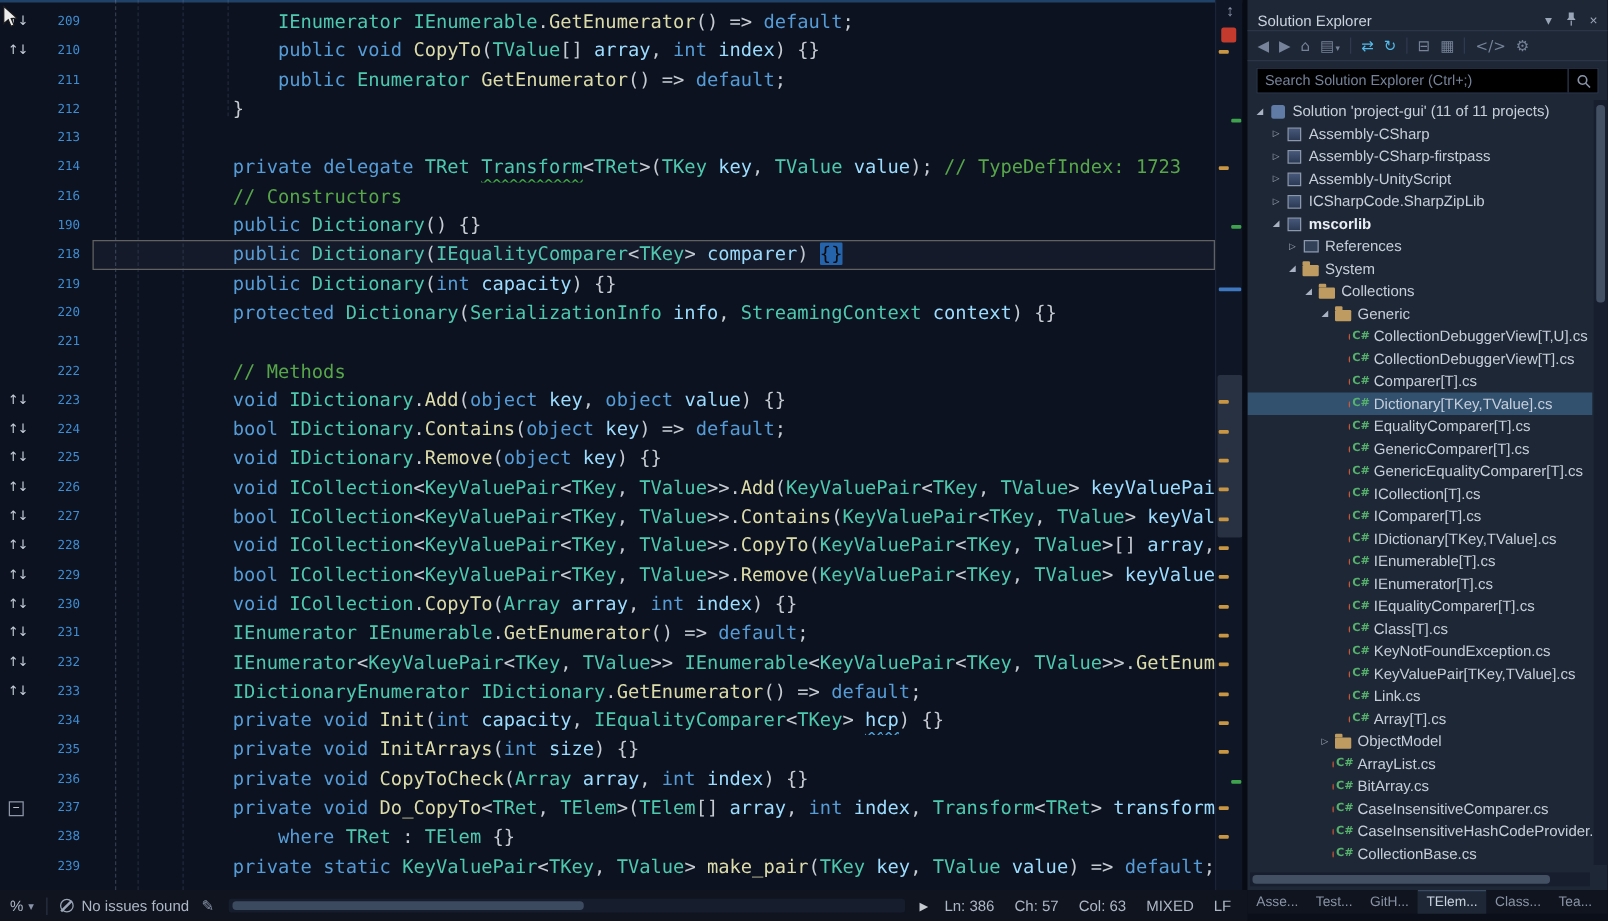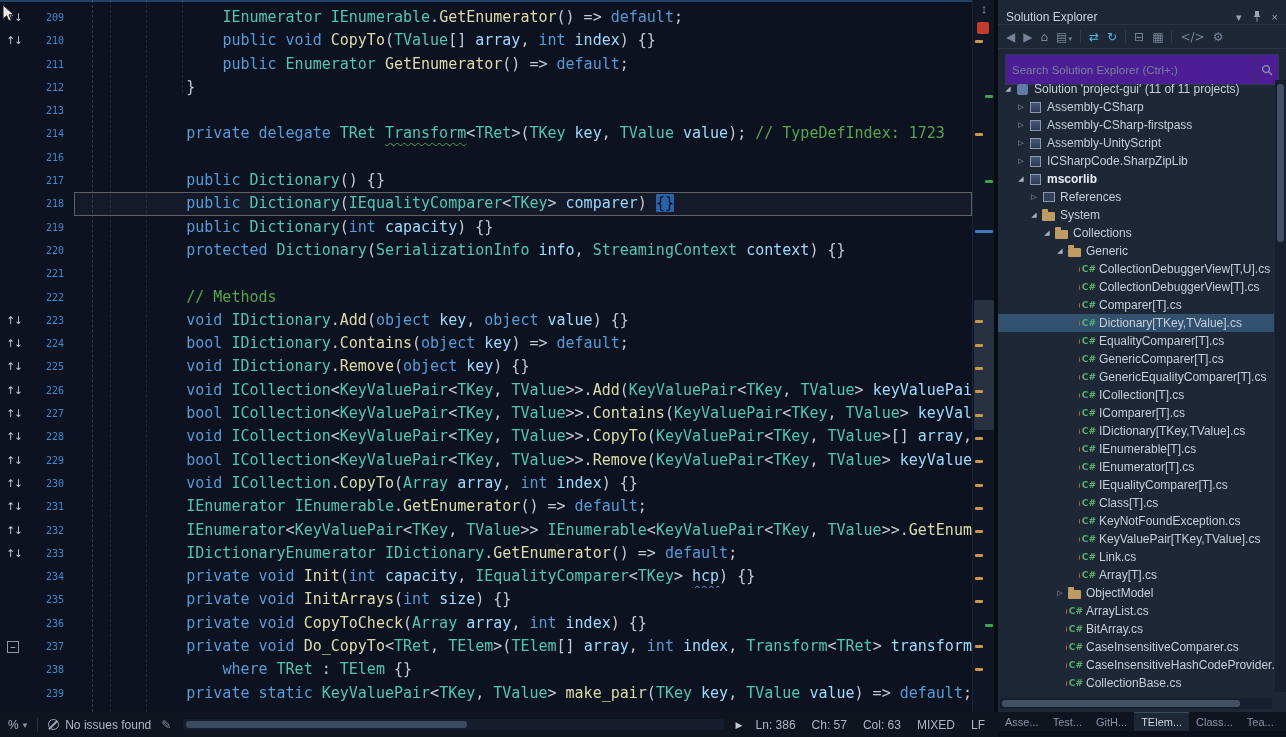--- a/index.html
+++ b/index.html
@@ -32,21 +32,21 @@
   .splitter{position:absolute;left:994px;top:0;width:4px;height:712px;background:#070B14}
   
   .panel{position:absolute;left:998px;top:0;width:288px;height:712px;background:#1E2735}
   .panel-title{height:24px;display:flex;align-items:flex-end;padding:3px 8px 0;color:#C9D1DE;font-size:12px}
   .pt-icons{margin-left:auto;display:flex;gap:10px;align-items:center;color:#9AA6B8;font-size:11px}
   .panel-toolbar{height:25px;display:flex;align-items:center;gap:8px;padding:0 8px;border-top:1px solid #2B3547;border-bottom:1px solid #2B3547}
   .ptb{color:#76839A;font-size:12px;font-family:"DejaVu Sans",sans-serif;line-height:1}
   .ptb.accent{color:#53B9E8}
   .ptb .mini{font-size:7px;margin-left:1px}
   .ptb-sep{width:1px;height:13px;background:#2F3A50}
-  .panel-search{margin:5px 7px 4px;height:31px;border:1px solid #2E3A52;background:#4c1d95;display:flex;align-items:center}
+  .panel-search{margin:5px 7px 4px;height:21px;border:1px solid #2E3A52;background:#000000;display:flex;align-items:center}
   .panel-search input{flex:1;min-width:0;background:transparent;border:0;outline:0;color:#C9D1DE;font-size:11.5px;padding:0 6px;font-family:"Liberation Sans",sans-serif}
   .panel-search input::placeholder{color:#76839A}
   .searchbtn{width:24px;align-self:stretch;border-left:1px solid #2E3A52;display:flex;align-items:center;justify-content:center}
   .tree{position:absolute;left:0;top:80px;width:276px;height:614px;overflow:hidden;font-size:12px}
   .trow{height:18px;display:flex;align-items:center;color:#C6CEDA;white-space:nowrap;overflow:hidden}
   .trow.sel{background:#31516F}
   .trow.bold .tlabel{font-weight:bold;color:#E9EEF5}
   .expander{width:12px;flex:0 0 12px;font-size:7px;color:#A8B2C2;text-align:center;font-family:"DejaVu Sans",sans-serif}
   .ticon{width:17px;flex:0 0 17px;display:flex;align-items:center;justify-content:center}
   .csdot{width:5px;height:5px;border-radius:50%;background:#D05A3A;margin-right:2px}
@@ -88,22 +88,22 @@
   <div class="guide" style="left:146px;top:0;bottom:0"></div>
   <div class="guide" style="left:182px;top:0;height:93px"></div>
   <div class="foldline"></div>
   <div class="code-lines">
       <div class="crow"><span class="glyph">↑↓</span><span class="lnum">209</span><span class="fold"></span><span class="codetxt"><span class="tk-d">            </span><span class="tk-t">IEnumerator</span><span class="tk-d"> </span><span class="tk-t">IEnumerable</span><span class="tk-d">.</span><span class="tk-m">GetEnumerator</span><span class="tk-d">() =&gt; </span><span class="tk-k">default</span><span class="tk-d">;</span></span></div>
       <div class="crow"><span class="glyph">↑↓</span><span class="lnum">210</span><span class="fold"></span><span class="codetxt"><span class="tk-d">            </span><span class="tk-k">public</span><span class="tk-d"> </span><span class="tk-k">void</span><span class="tk-d"> </span><span class="tk-m">CopyTo</span><span class="tk-d">(</span><span class="tk-t">TValue</span><span class="tk-d">[] </span><span class="tk-p">array</span><span class="tk-d">, </span><span class="tk-k">int</span><span class="tk-d"> </span><span class="tk-p">index</span><span class="tk-d">) {}</span></span></div>
       <div class="crow"><span class="glyph"></span><span class="lnum">211</span><span class="fold"></span><span class="codetxt"><span class="tk-d">            </span><span class="tk-k">public</span><span class="tk-d"> </span><span class="tk-t">Enumerator</span><span class="tk-d"> </span><span class="tk-m">GetEnumerator</span><span class="tk-d">() =&gt; </span><span class="tk-k">default</span><span class="tk-d">;</span></span></div>
       <div class="crow"><span class="glyph"></span><span class="lnum">212</span><span class="fold"></span><span class="codetxt"><span class="tk-d">        }</span></span></div>
       <div class="crow"><span class="glyph"></span><span class="lnum">213</span><span class="fold"></span><span class="codetxt"></span></div>
       <div class="crow"><span class="glyph"></span><span class="lnum">214</span><span class="fold"></span><span class="codetxt"><span class="tk-d">        </span><span class="tk-k">private</span><span class="tk-d"> </span><span class="tk-k">delegate</span><span class="tk-d"> </span><span class="tk-t">TRet</span><span class="tk-d"> </span><span class="tk-ts">Transform</span><span class="tk-d">&lt;</span><span class="tk-t">TRet</span><span class="tk-d">&gt;(</span><span class="tk-t">TKey</span><span class="tk-d"> </span><span class="tk-p">key</span><span class="tk-d">, </span><span class="tk-t">TValue</span><span class="tk-d"> </span><span class="tk-p">value</span><span class="tk-d">); </span><span class="tk-c">// TypeDefIndex: 1723</span></span></div>
-      <div class="crow"><span class="glyph"></span><span class="lnum">216</span><span class="fold"></span></div>
-      <div class="crow"><span class="glyph"></span><span class="lnum">217</span><span class="fold"></span><span class="codetxt"><span class="tk-d">        </span><span class="tk-k">public</span><span class="tk-d"> </span><span class="tk-t">Dictionary</span><span class="tk-d">() {}</span></span></div>
+      <div class="crow"><span class="glyph"></span><span class="lnum">216</span><span class="fold"></span><span class="codetxt"><span class="tk-d">        </span><span class="tk-c">// Constructors</span></span></div>
+      <div class="crow"><span class="glyph"></span><span class="lnum">190</span><span class="fold"></span><span class="codetxt"><span class="tk-d">        </span><span class="tk-k">public</span><span class="tk-d"> </span><span class="tk-t">Dictionary</span><span class="tk-d">() {}</span></span></div>
       <div class="crow cur"><span class="glyph"></span><span class="lnum">218</span><span class="fold"></span><span class="codetxt"><span class="tk-d">        </span><span class="tk-k">public</span><span class="tk-d"> </span><span class="tk-t">Dictionary</span><span class="tk-d">(</span><span class="tk-t">IEqualityComparer</span><span class="tk-d">&lt;</span><span class="tk-t">TKey</span><span class="tk-d">&gt; </span><span class="tk-p">comparer</span><span class="tk-d">) </span><span class="tk-hl">{}</span></span><b class="curbox"></b></div>
       <div class="crow"><span class="glyph"></span><span class="lnum">219</span><span class="fold"></span><span class="codetxt"><span class="tk-d">        </span><span class="tk-k">public</span><span class="tk-d"> </span><span class="tk-t">Dictionary</span><span class="tk-d">(</span><span class="tk-k">int</span><span class="tk-d"> </span><span class="tk-p">capacity</span><span class="tk-d">) {}</span></span></div>
       <div class="crow"><span class="glyph"></span><span class="lnum">220</span><span class="fold"></span><span class="codetxt"><span class="tk-d">        </span><span class="tk-k">protected</span><span class="tk-d"> </span><span class="tk-t">Dictionary</span><span class="tk-d">(</span><span class="tk-t">SerializationInfo</span><span class="tk-d"> </span><span class="tk-p">info</span><span class="tk-d">, </span><span class="tk-t">StreamingContext</span><span class="tk-d"> </span><span class="tk-p">context</span><span class="tk-d">) {}</span></span></div>
       <div class="crow"><span class="glyph"></span><span class="lnum">221</span><span class="fold"></span><span class="codetxt"></span></div>
       <div class="crow"><span class="glyph"></span><span class="lnum">222</span><span class="fold"></span><span class="codetxt"><span class="tk-d">        </span><span class="tk-c">// Methods</span></span></div>
       <div class="crow"><span class="glyph">↑↓</span><span class="lnum">223</span><span class="fold"></span><span class="codetxt"><span class="tk-d">        </span><span class="tk-k">void</span><span class="tk-d"> </span><span class="tk-t">IDictionary</span><span class="tk-d">.</span><span class="tk-m">Add</span><span class="tk-d">(</span><span class="tk-k">object</span><span class="tk-d"> </span><span class="tk-p">key</span><span class="tk-d">, </span><span class="tk-k">object</span><span class="tk-d"> </span><span class="tk-p">value</span><span class="tk-d">) {}</span></span></div>
       <div class="crow"><span class="glyph">↑↓</span><span class="lnum">224</span><span class="fold"></span><span class="codetxt"><span class="tk-d">        </span><span class="tk-k">bool</span><span class="tk-d"> </span><span class="tk-t">IDictionary</span><span class="tk-d">.</span><span class="tk-m">Contains</span><span class="tk-d">(</span><span class="tk-k">object</span><span class="tk-d"> </span><span class="tk-p">key</span><span class="tk-d">) =&gt; </span><span class="tk-k">default</span><span class="tk-d">;</span></span></div>
       <div class="crow"><span class="glyph">↑↓</span><span class="lnum">225</span><span class="fold"></span><span class="codetxt"><span class="tk-d">        </span><span class="tk-k">void</span><span class="tk-d"> </span><span class="tk-t">IDictionary</span><span class="tk-d">.</span><span class="tk-m">Remove</span><span class="tk-d">(</span><span class="tk-k">object</span><span class="tk-d"> </span><span class="tk-p">key</span><span class="tk-d">) {}</span></span></div>
       <div class="crow"><span class="glyph">↑↓</span><span class="lnum">226</span><span class="fold"></span><span class="codetxt"><span class="tk-d">        </span><span class="tk-k">void</span><span class="tk-d"> </span><span class="tk-t">ICollection</span><span class="tk-d">&lt;</span><span class="tk-t">KeyValuePair</span><span class="tk-d">&lt;</span><span class="tk-t">TKey</span><span class="tk-d">, </span><span class="tk-t">TValue</span><span class="tk-d">&gt;&gt;.</span><span class="tk-m">Add</span><span class="tk-d">(</span><span class="tk-t">KeyValuePair</span><span class="tk-d">&lt;</span><span class="tk-t">TKey</span><span class="tk-d">, </span><span class="tk-t">TValue</span><span class="tk-d">&gt; </span><span class="tk-p">keyValuePair</span></span></div>
       <div class="crow"><span class="glyph">↑↓</span><span class="lnum">227</span><span class="fold"></span><span class="codetxt"><span class="tk-d">        </span><span class="tk-k">bool</span><span class="tk-d"> </span><span class="tk-t">ICollection</span><span class="tk-d">&lt;</span><span class="tk-t">KeyValuePair</span><span class="tk-d">&lt;</span><span class="tk-t">TKey</span><span class="tk-d">, </span><span class="tk-t">TValue</span><span class="tk-d">&gt;&gt;.</span><span class="tk-m">Contains</span><span class="tk-d">(</span><span class="tk-t">KeyValuePair</span><span class="tk-d">&lt;</span><span class="tk-t">TKey</span><span class="tk-d">, </span><span class="tk-t">TValue</span><span class="tk-d">&gt; </span><span class="tk-p">keyValuePair</span></span></div>

